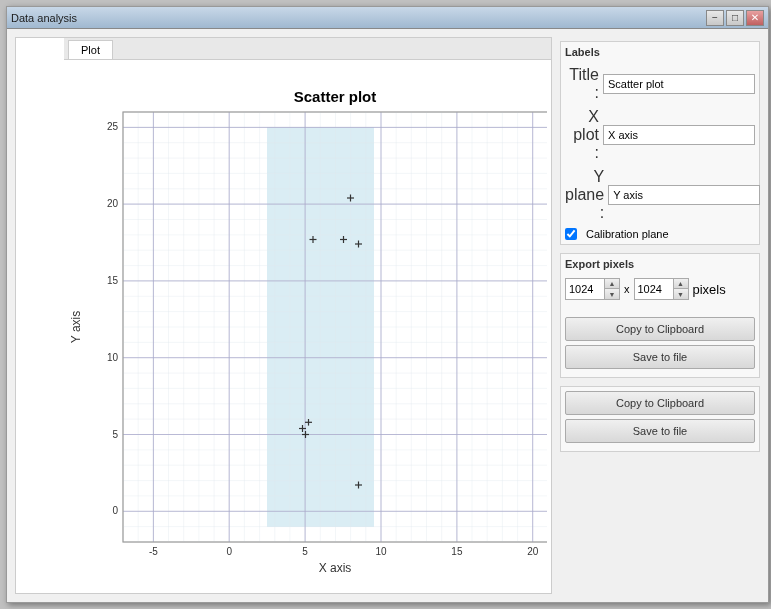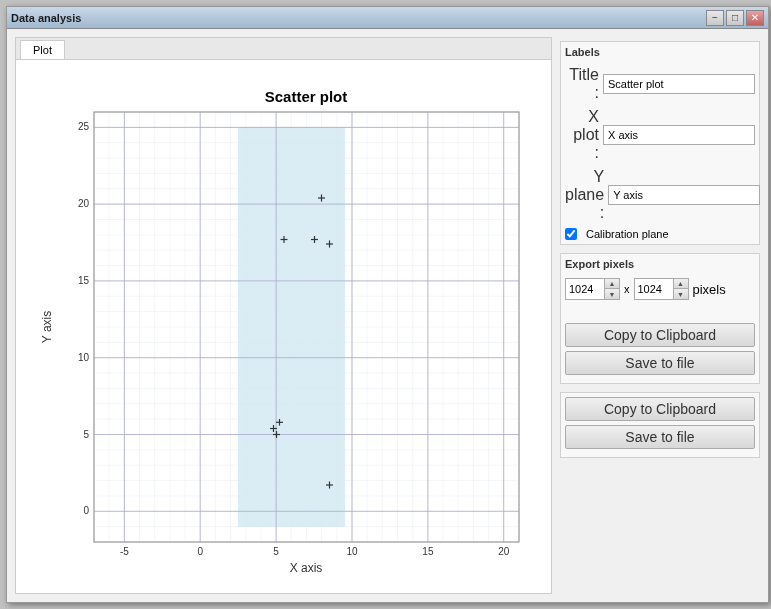--- a/index.html
+++ b/index.html
@@ -24,21 +24,21 @@
       height: 22px;
       display: flex;
       align-items: center;
       justify-content: space-between;
       padding: 0 4px;
       border-bottom: 1px solid #888;
     }
     .titlebar-title {
       font-size: 11px;
       color: #1a1a1a;
-      font-weight: bold;
+      font-weight: normal;
     }
     .titlebar-buttons {
       display: flex;
       gap: 2px;
     }
     .titlebar-btn {
       width: 18px;
       height: 16px;
       background: linear-gradient(to bottom, #e8e8e8, #c8c8c8);
       border: 1px solid #888;
@@ -56,20 +56,21 @@
       gap: 8px;
       height: calc(100% - 22px);
     }
     .plot-panel {
       flex: 1;
       background: #fff;
       border: 1px solid #ccc;
       display: flex;
       flex-direction: column;
       min-width: 0;
+      padding-left: 48px;
     }
     .tab-bar {
       display: flex;
       background: #e8e8e8;
       border-bottom: 1px solid #ccc;
     }
     .tab {
       padding: 3px 12px;
       font-size: 11px;
       border: 1px solid #ccc;
@@ -128,21 +129,21 @@
       align-items: center;
       gap: 9px;
       margin-top: 4px;
     }
     .checkbox-row input { width: 12px; height: 12px; }
     .checkbox-label { font-size: 11px; }
     .export-row {
       display: flex;
       align-items: center;
       gap: 4px;
-      margin-bottom: 23px;
+      margin-bottom: 17px;
     }
     .spinbox-wrap {
       display: flex;
       align-items: center;
       border: 1px solid #aaa;
       background: #fff;
     }
     .spinbox-input {
       width: 38px;
       height: 20px;
@@ -170,21 +171,21 @@
     }
     .spin-up { border-bottom: 1px solid #aaa; }
     .times-label { font-size: 11px; }
     .pixels-label { font-size: 13px; }
     .action-btn {
       width: 100%;
       height: 24px;
       background: linear-gradient(to bottom, #f0f0f0, #d8d8d8);
       border: 1px solid #aaa;
       border-radius: 2px;
-      font-size: 14px;
+      font-size: 11px;
       cursor: pointer;
       margin-bottom: 4px;
       color: #333;
     }
     svg text { font-family: 'Segoe UI', Arial, sans-serif; }
   </style>
 </head>
 <body>
 
 <div class="window">

